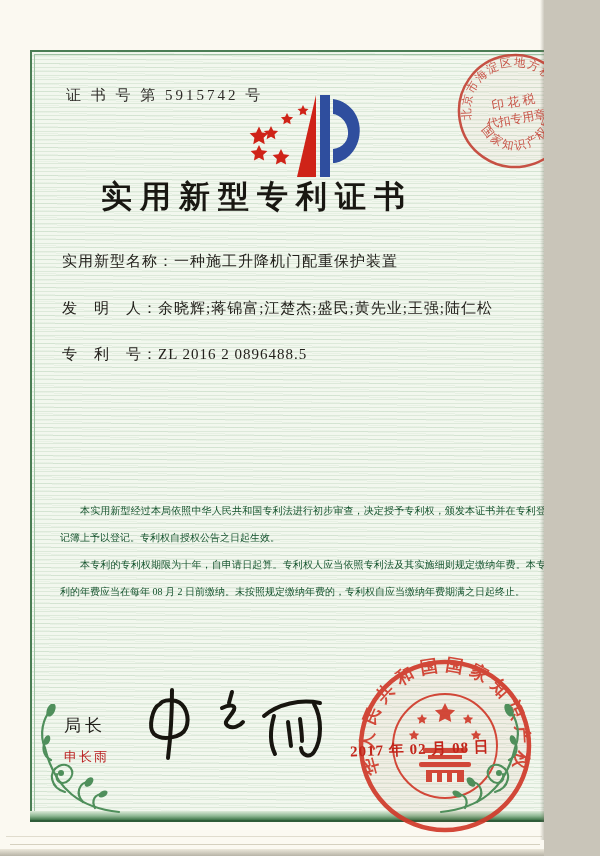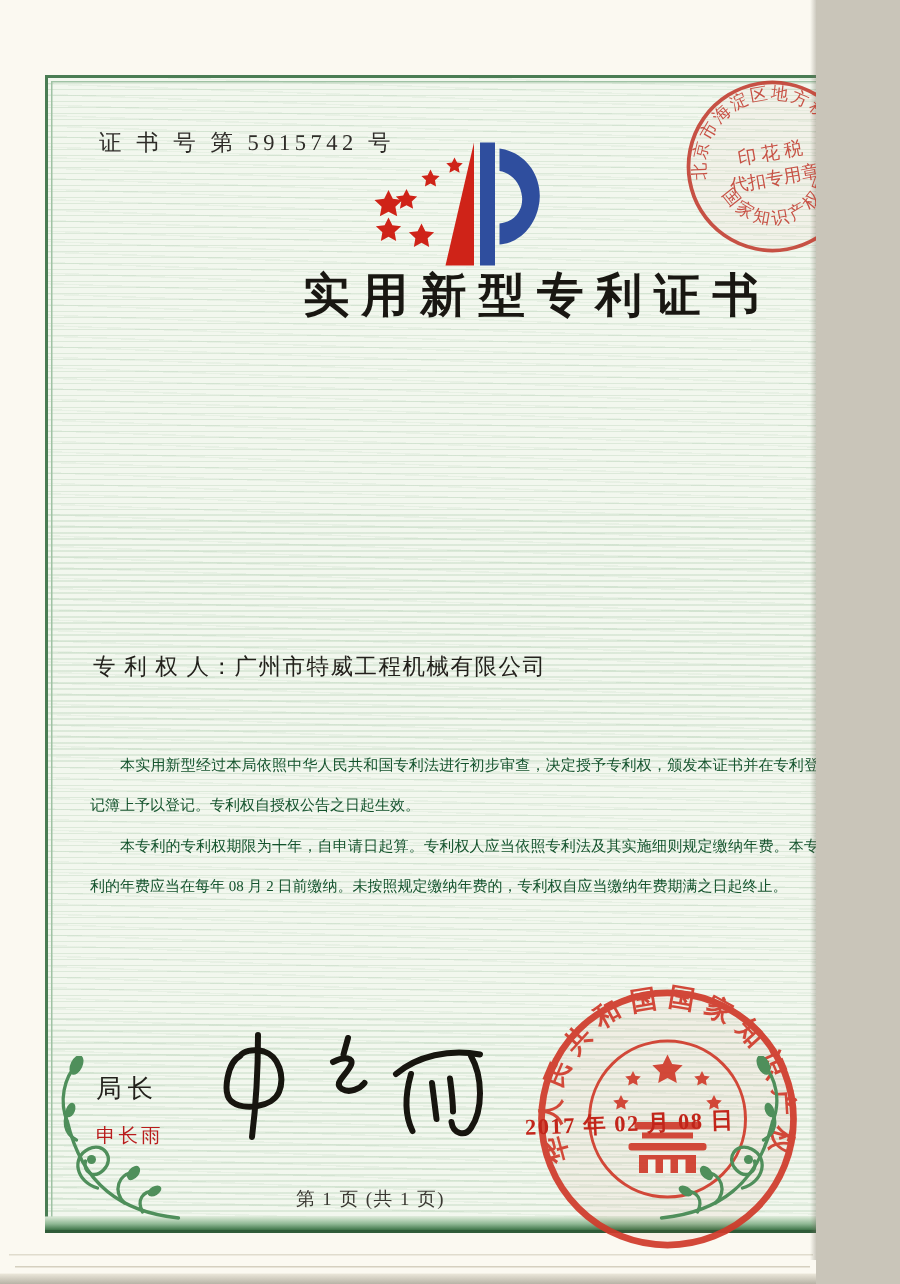--- a/index.html
+++ b/index.html
@@ -18,21 +18,21 @@
        border:2px solid #4a7d54;background:#f2f7ee;
        background-image:
          repeating-linear-gradient(0deg,rgba(110,165,115,.17) 0px,rgba(110,165,115,.17) 1px,transparent 1px,transparent 4px),
          repeating-linear-gradient(2deg,rgba(110,165,115,.08) 0px,rgba(110,165,115,.08) 1px,transparent 1px,transparent 7px);}
   .frame-inner{position:absolute;inset:2px;border:1px solid #9fc2a4;pointer-events:none;}
   .frame-band{position:absolute;left:-2px;right:-2px;bottom:-2px;height:9px;
        background:linear-gradient(#dcead8,#8fb894 55%,#3f7549);border-bottom:2px solid #2f5c39;}
   
   .cert-no{position:absolute;left:66px;top:86px;font-size:15px;letter-spacing:3px;color:#2e2c28;}
   .logo{position:absolute;left:237px;top:93px;}
-  .title{position:absolute;left:0;right:30px;top:176px;text-align:right;
+  .title{position:absolute;left:0;right:30px;top:176px;text-align:center;
        font-size:31px;font-weight:bold;letter-spacing:8px;color:#191712;}
   .field{position:absolute;left:62px;font-size:15px;color:#23211c;letter-spacing:1px;white-space:nowrap;}
   .f0{top:252px}.f1{top:299px}.f2{top:345px}.f3{top:391px}.f4{top:435px}.f5{top:478px}
   .body-text{position:absolute;left:60px;top:497px;width:486px;font-size:10px;
        line-height:27px;color:#14532d;text-align:justify;}
   .body-text p{margin:0;text-indent:2em;}
   .signer-title{position:absolute;left:64px;top:714px;font-size:17px;color:#23211c;letter-spacing:4px;font-family:Liberation Mono, monospace;}
   .signer-name{position:absolute;left:64px;top:748px;font-size:13px;color:#b91c1c;letter-spacing:2px;}
   .signature{position:absolute;left:142px;top:686px;}
   .office-seal{position:absolute;left:350px;top:656px;opacity:.92;}
@@ -67,21 +67,23 @@
       <path d="M79 2 L60 84 L79 84 Z"></path>
     </g>
     <g fill="#2f4e9e">
       <path d="M83 2 L93 2 L93 84 L83 84 Z"></path>
       <path d="M96 6 C116 9 126 28 122 45 C118 63 104 70 96 70 L96 56 C106 55 112 47 111 38 C110 28 103 22 96 21 Z"></path>
     </g>
   </svg>
 
   <div class="title">实用新型专利证书</div>
 
-  <div class="field f4"><span>专 利 权 人：</span><span>广州市特威工程机械有限公司</span></div>
+  <div class="field f0"><span>实用新型名称：</span><span>一种施工升降机门配重保护装置</span></div>
+  <div class="field f1"><span>发　明　人：</span><span>余晓辉;蒋锦富;江楚杰;盛民;黄先业;王强;陆仁松</span></div>
+  <div class="field f2"><span>专　利　号：</span><span>ZL 2016 2 0896488.5</span></div>
 
   <div class="body-text">
     <p>本实用新型经过本局依照中华人民共和国专利法进行初步审查，决定授予专利权，颁发本证书并在专利登记簿上予以登记。专利权自授权公告之日起生效。</p>
     <p>本专利的专利权期限为十年，自申请日起算。专利权人应当依照专利法及其实施细则规定缴纳年费。本专利的年费应当在每年 08 月 2 日前缴纳。未按照规定缴纳年费的，专利权自应当缴纳年费期满之日起终止。</p>
   </div>
 
   <div class="signer-title">局长</div>
   <div class="signer-name">申长雨</div>
 
   <svg class="signature" width="190" height="85" viewBox="0 0 190 85">
@@ -169,20 +171,19 @@
     </g>
     <g fill="#4f8f5b">
       <ellipse cx="20" cy="6" rx="4" ry="7" transform="rotate(25 20 6)"></ellipse>
       <ellipse cx="58" cy="78" rx="3.5" ry="5.5" transform="rotate(40 58 78)"></ellipse>
       <ellipse cx="16" cy="36" rx="3" ry="5" transform="rotate(20 16 36)"></ellipse>
       <ellipse cx="72" cy="90" rx="3" ry="5" transform="rotate(60 72 90)"></ellipse>
       <circle cx="30" cy="69" r="3"></circle>
     </g>
   </svg>
 
-  <div class="page-footer">第 1 页 (共 1 页)</div>
 
   <div class="stack-line1"></div>
   <div class="stack-line2"></div>
   <div class="stack-shadow"></div>
   <div class="right-shadow"></div>
 
 </div>
 
 </body></html>

